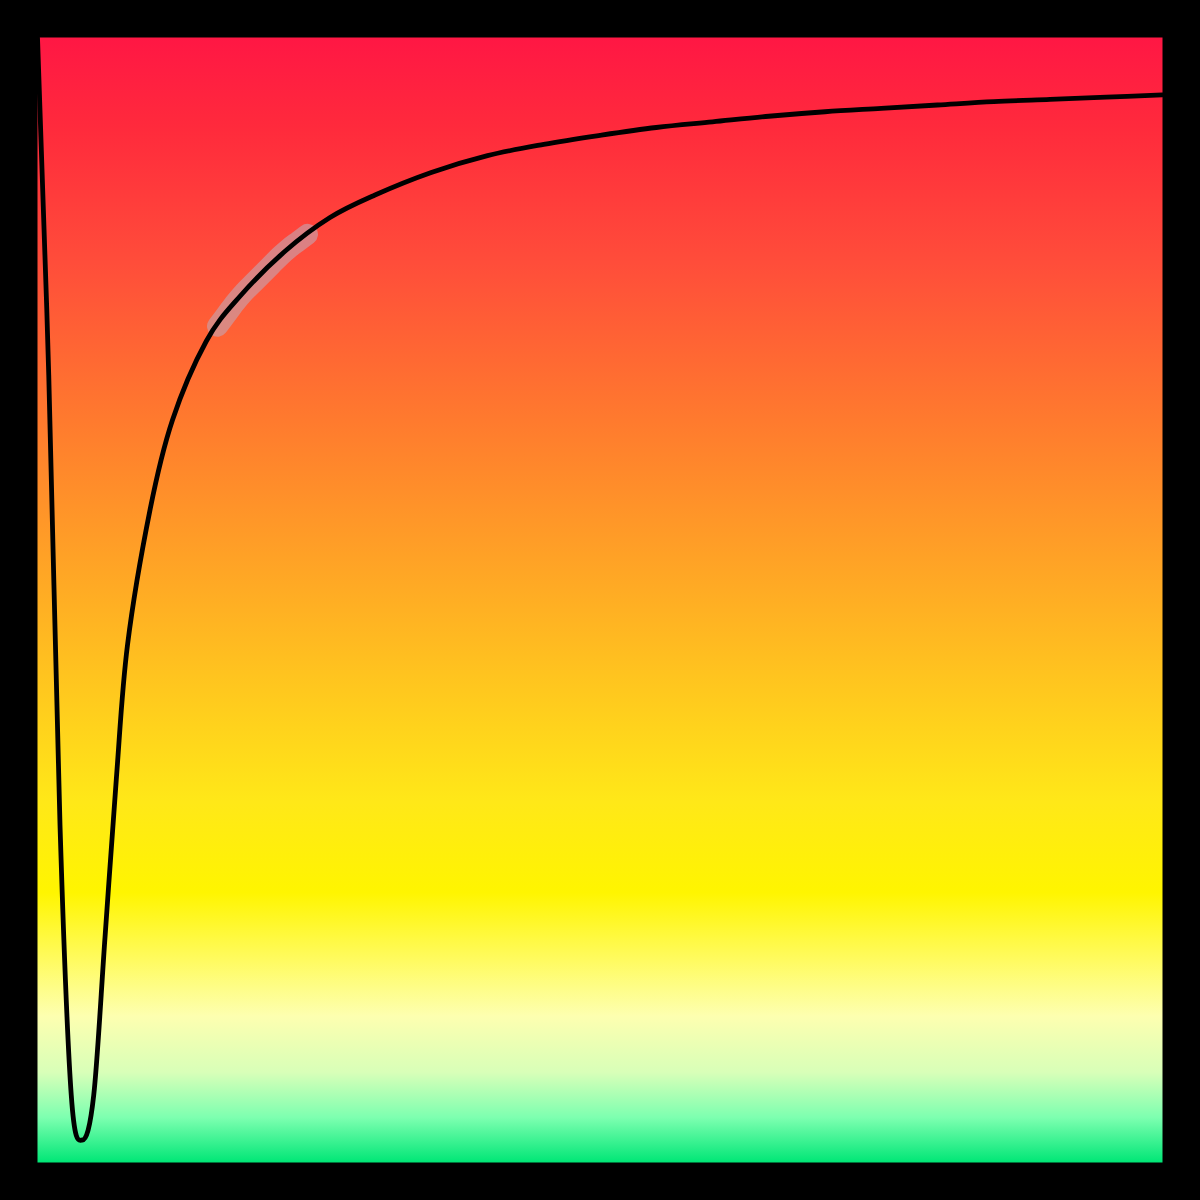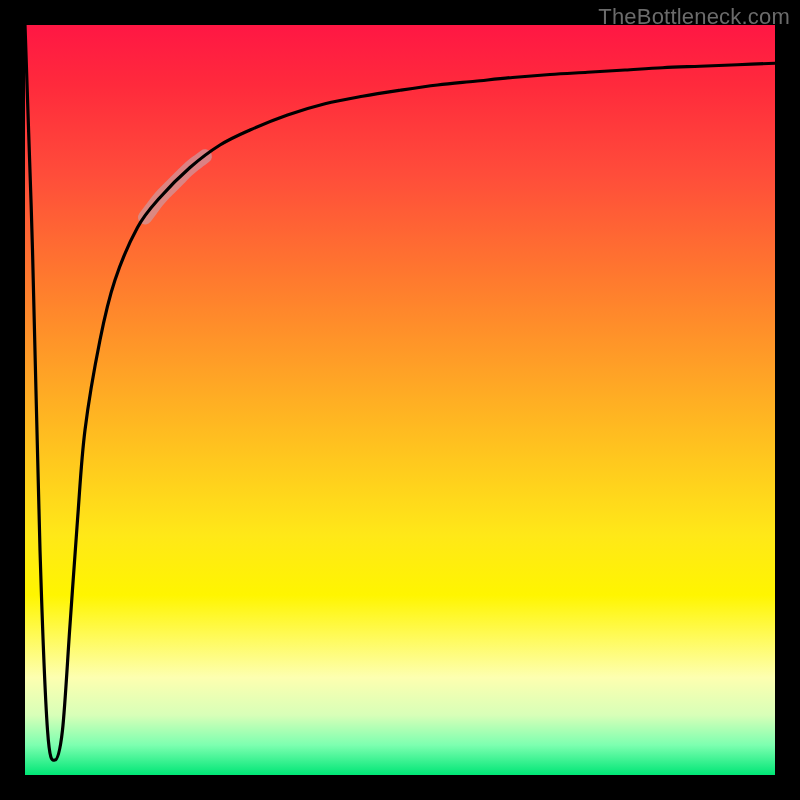--- a/index.html
+++ b/index.html
@@ -78,14 +78,13 @@
 </head>
 <body>
 
 <div class="frame">
   <div class="plot-area">
     <svg class="curve" viewBox="0 0 750 750">
       <path class="highlight" d="M 120 192.5 C 121.00 191.17, 124.00 187.17, 126.00 184.50 C 128.00 181.83, 130.00 179.00, 132.00 176.50 C 134.00 174.00, 136.00 171.67, 138.00 169.50 C 140.00 167.33, 142.00 165.50, 144.00 163.50 C 146.00 161.50, 148.00 159.50, 150.00 157.50 C 152.00 155.50, 154.00 153.50, 156.00 151.50 C 158.00 149.50, 160.00 147.38, 162.00 145.50 C 164.00 143.63, 166.00 141.88, 168.00 140.25 C 170.00 138.63, 172.00 137.25, 174.00 135.75 C 176.00 134.25, 179.00 132.00, 180.00 131.25"></path>
       <path class="main-curve" d="M 0 0 C 1.25 37.50, 5.00 137.50, 7.50 225.00 C 10.00 312.50, 12.50 445.00, 15.00 525.00 C 17.50 605.00, 20.00 670.00, 22.50 705.00 C 25.00 740.00, 27.50 735.00, 30.00 735.00 C 32.50 735.00, 35.00 727.50, 37.50 705.00 C 40.00 682.50, 42.50 635.00, 45.00 600.00 C 47.50 565.00, 50.00 527.50, 52.50 495.00 C 55.00 462.50, 56.25 435.00, 60.00 405.00 C 63.75 375.00, 70.00 340.00, 75.00 315.00 C 80.00 290.00, 83.75 273.75, 90.00 255.00 C 96.25 236.25, 105.00 216.25, 112.50 202.50 C 120.00 188.75, 126.25 182.50, 135.00 172.50 C 143.75 162.50, 155.00 151.25, 165.00 142.50 C 175.00 133.75, 185.00 126.25, 195.00 120.00 C 205.00 113.75, 213.75 110.00, 225.00 105.00 C 236.25 100.00, 250.00 94.38, 262.50 90.00 C 275.00 85.63, 287.50 81.88, 300.00 78.75 C 312.50 75.63, 325.00 73.50, 337.50 71.25 C 350.00 69.00, 362.50 67.13, 375.00 65.25 C 387.50 63.38, 400.00 61.50, 412.50 60.00 C 425.00 58.50, 437.50 57.50, 450.00 56.25 C 462.50 55.00, 475.00 53.63, 487.50 52.50 C 500.00 51.38, 512.50 50.38, 525.00 49.50 C 537.50 48.63, 550.00 48.00, 562.50 47.25 C 575.00 46.50, 587.50 45.75, 600.00 45.00 C 612.50 44.25, 625.00 43.38, 637.50 42.75 C 650.00 42.13, 662.50 41.75, 675.00 41.25 C 687.50 40.75, 700.00 40.25, 712.50 39.75 C 725.00 39.25, 743.75 38.50, 750.00 38.25"></path>
     </svg>
   </div>
-  <div class="watermark">TheBottleneck.com</div>
 </div>
 
 </body></html>

